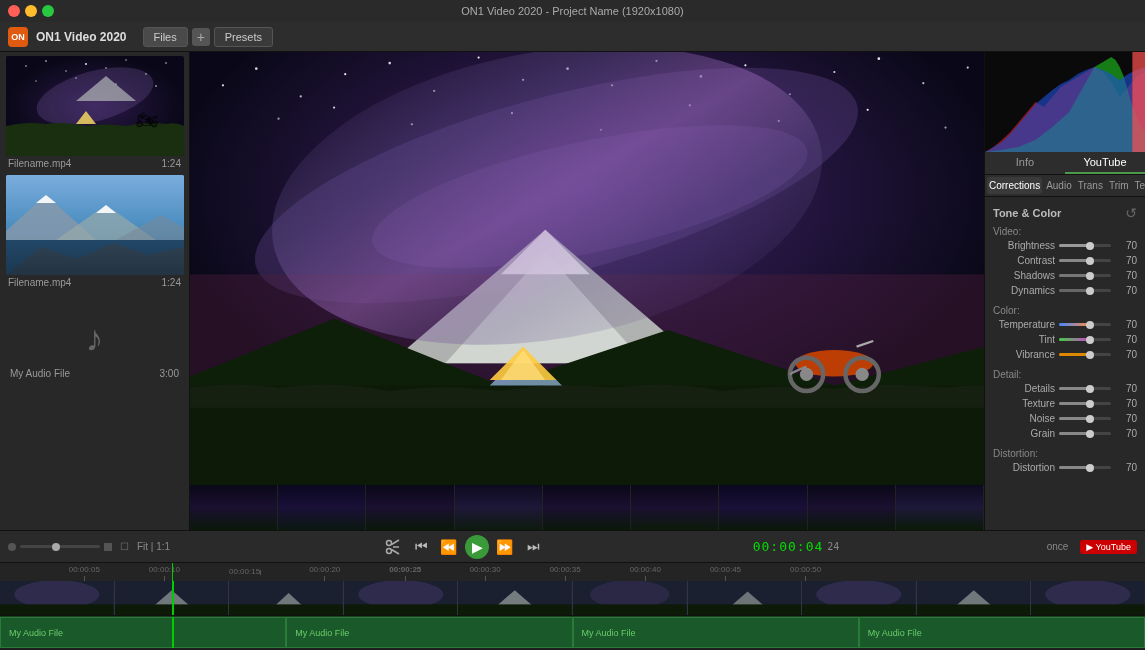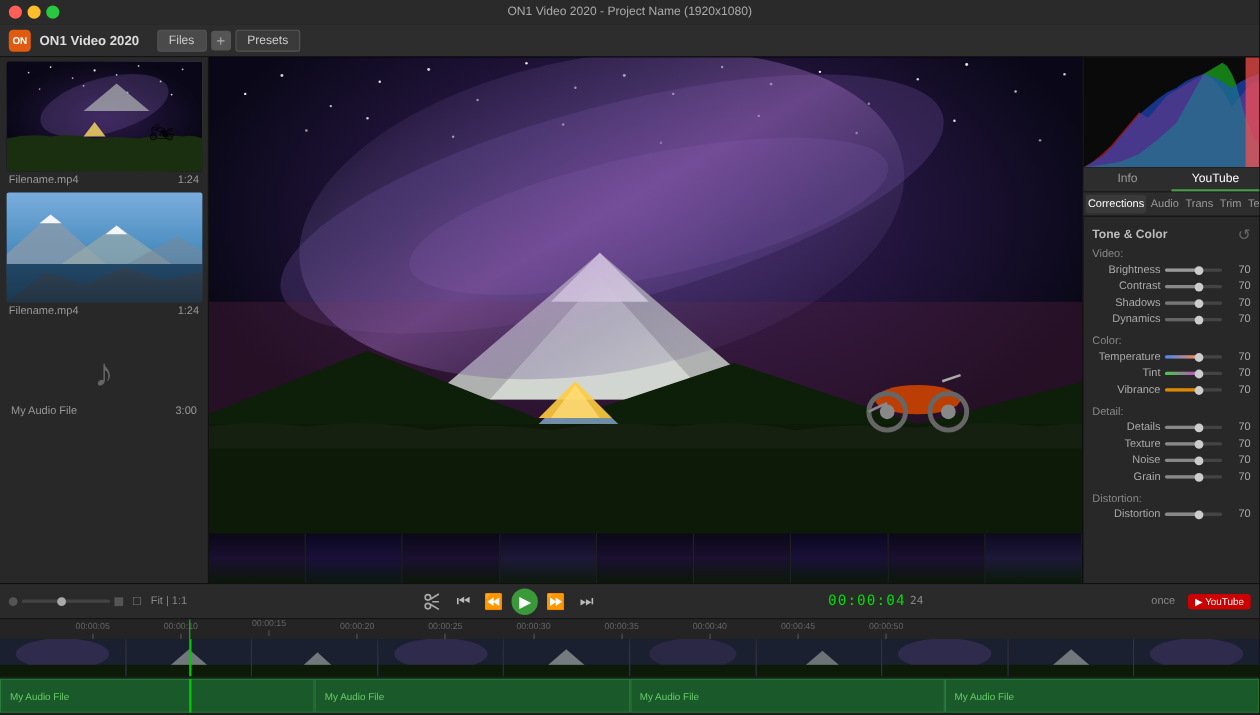--- a/index.html
+++ b/index.html
@@ -871,30 +871,30 @@
   <div id="timeline-ruler" style="position:relative;height:18px;background:#242424;overflow:hidden;">
     <div style="position:absolute;top:0;left:0;right:0;bottom:0;display:flex;align-items:flex-end;padding:0 4px;">
       <div style="position:absolute;left:6%;bottom:0;display:flex;flex-direction:column;align-items:center;">
         <span style="font-size:8px;color:#666;margin-bottom:2px;">00:00:05</span>
         <div style="width:1px;height:5px;background:#555;"></div>
       </div>
       <div style="position:absolute;left:13%;bottom:0;display:flex;flex-direction:column;align-items:center;">
         <span style="font-size:8px;color:#666;margin-bottom:2px;">00:00:10</span>
         <div style="width:1px;height:5px;background:#555;"></div>
       </div>
-      <div style="position:absolute;left:20%;bottom:3px;display:flex;flex-direction:column;align-items:center;">
+      <div style="position:absolute;left:20%;bottom:3px;display:flex;flex-direction:row;align-items:center;">
         <span style="font-size:8px;color:#666;margin-bottom:2px;">00:00:15</span>
         <div style="width:1px;height:5px;background:#555;"></div>
       </div>
       <div style="position:absolute;left:27%;bottom:0;display:flex;flex-direction:column;align-items:center;">
         <span style="font-size:8px;color:#666;margin-bottom:2px;">00:00:20</span>
         <div style="width:1px;height:5px;background:#555;"></div>
       </div>
       <div style="position:absolute;left:34%;bottom:0;display:flex;flex-direction:column;align-items:center;">
-        <span style="font-size:8px;color:#666;margin-bottom:2px;">00:00:25</span>
+        <span style="font-size:8px;color:#666;margin-bottom:2px;font-weight:bold;">00:00:25</span>
         <div style="width:1px;height:5px;background:#555;"></div>
       </div>
       <div style="position:absolute;left:41%;bottom:0;display:flex;flex-direction:column;align-items:center;">
         <span style="font-size:8px;color:#666;margin-bottom:2px;">00:00:30</span>
         <div style="width:1px;height:5px;background:#555;"></div>
       </div>
       <div style="position:absolute;left:48%;bottom:0;display:flex;flex-direction:column;align-items:center;margin-top:29px;">
         <span style="font-size:8px;color:#666;margin-bottom:2px;">00:00:35</span>
         <div style="width:1px;height:5px;background:#555;"></div>
       </div>

